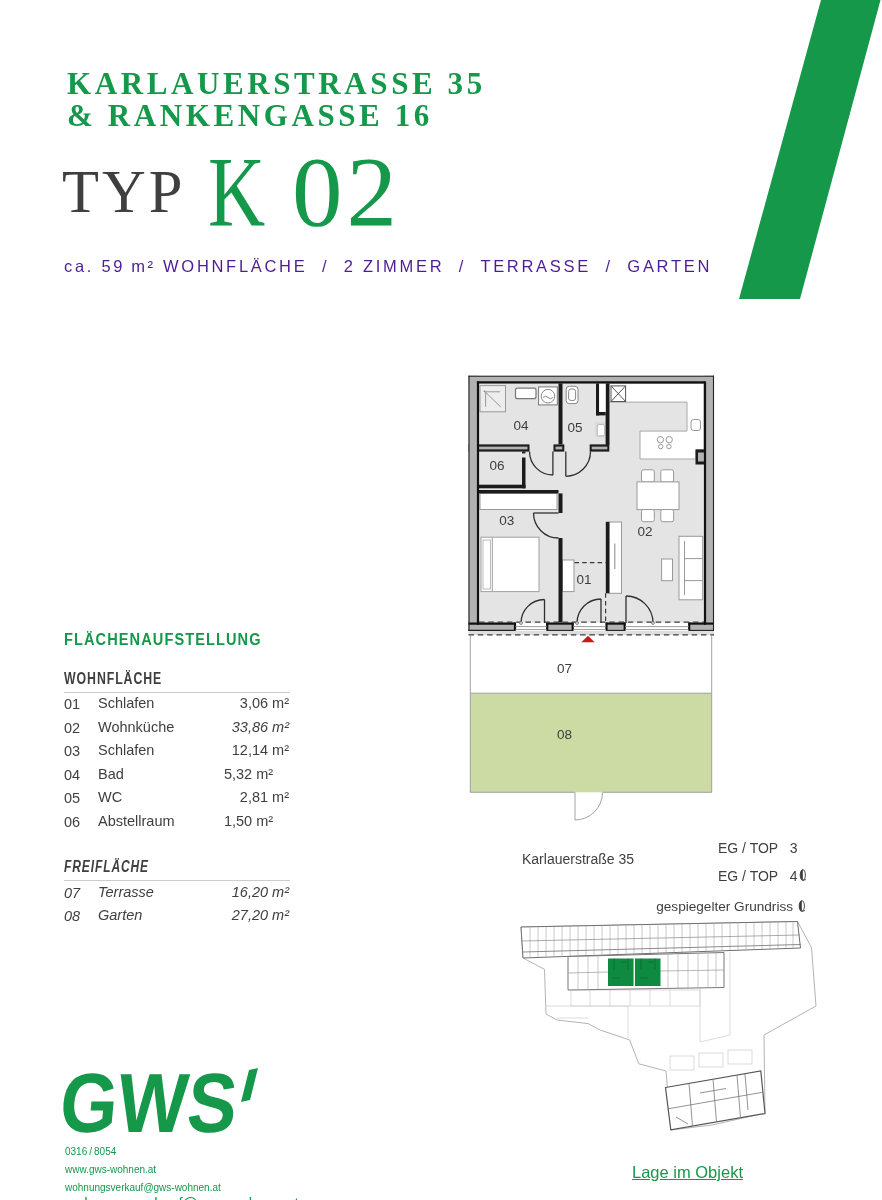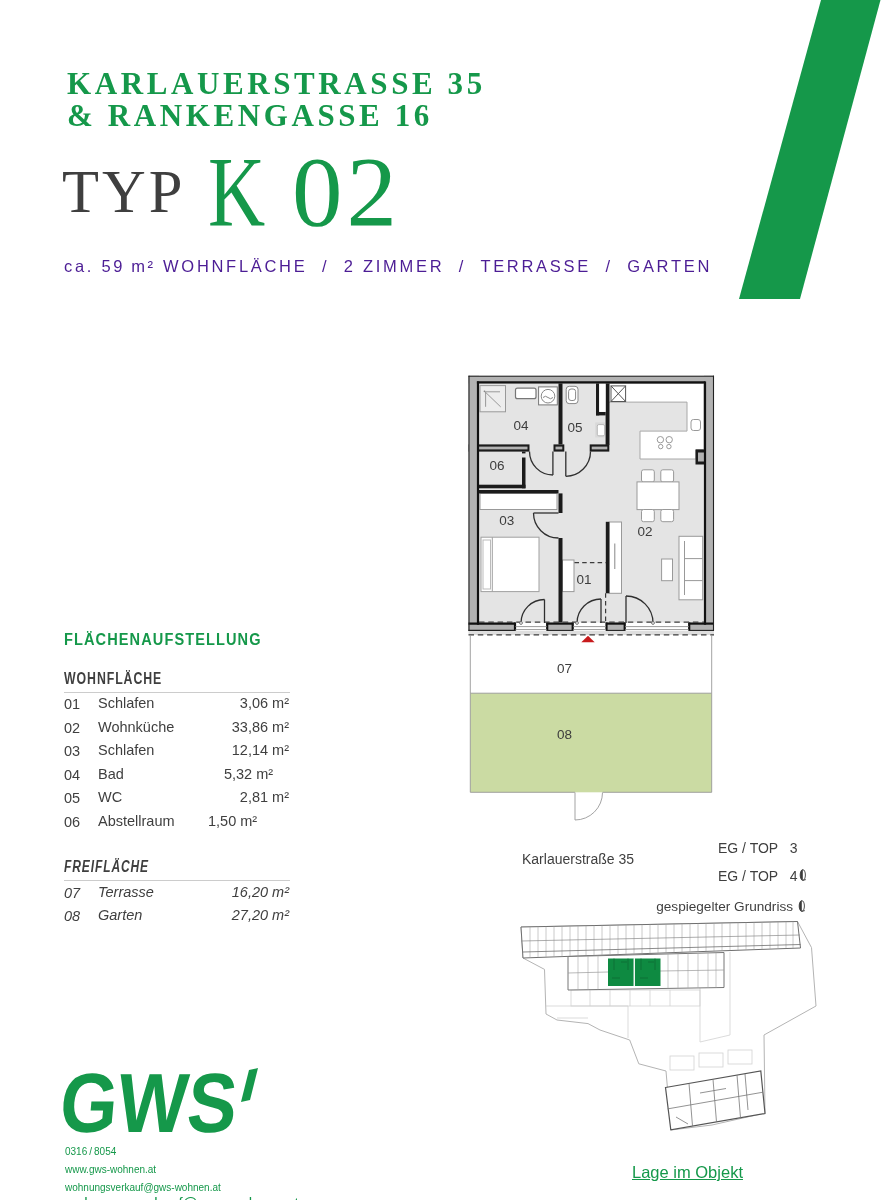--- a/index.html
+++ b/index.html
@@ -34,41 +34,41 @@
   <table style="width:100%;border-collapse:collapse;font-size:14.5px;color:#3f3f3f;margin-top:-1px;">
     <tbody>
         <tr>
           <td style="width:33px;padding:4.9px 0 2.6px 0;">01</td>
           <td>Schlafen</td>
           <td style="text-align:right;">3,06&nbsp;m²</td>
         </tr>
     <tr>
           <td style="padding:4.9px 0 2.6px 0;">02</td>
           <td>Wohnküche</td>
-          <td style="text-align:right;">33,86&nbsp;m²</td>
+          <td style="text-align:right;font-style:italic;">33,86&nbsp;m²</td>
         </tr>
     <tr>
           <td style="padding:4.9px 0 2.6px 0;">03</td>
           <td>Schlafen</td>
           <td style="text-align:right;">12,14&nbsp;m²</td>
         </tr>
     <tr>
           <td style="padding:4.9px 0 2.6px 0;">04</td>
           <td>Bad</td>
           <td style="text-align:center;">5,32&nbsp;m²</td>
         </tr>
     <tr>
           <td style="padding:4.9px 0 2.6px 0;">05</td>
           <td>WC</td>
           <td style="text-align:right;">2,81&nbsp;m²</td>
         </tr>
     <tr>
           <td style="padding:4.9px 0 2.6px 0;">06</td>
           <td>Abstellraum</td>
-          <td style="text-align:left;margin-top:19px;">1,50&nbsp;m²</td>
+          <td style="text-align:center;margin-top:19px;">1,50&nbsp;m²</td>
         </tr>
   </tbody>
     </table>
 </div>
 
 <div class="abs gray" style="left:64px;top:858px;width:226px;font-style:italic;">
   <div style="font-size:16px;font-weight:bold;letter-spacing:1.2px;transform:scaleX(0.75);transform-origin:0 0;">FREIFLÄCHE</div>
   <div style="height:1px;background:#cccccc;margin-top:4px;"></div>
   <table style="width:100%;border-collapse:collapse;font-size:14.5px;color:#3f3f3f;margin-top:-1px;">
     <tbody>

